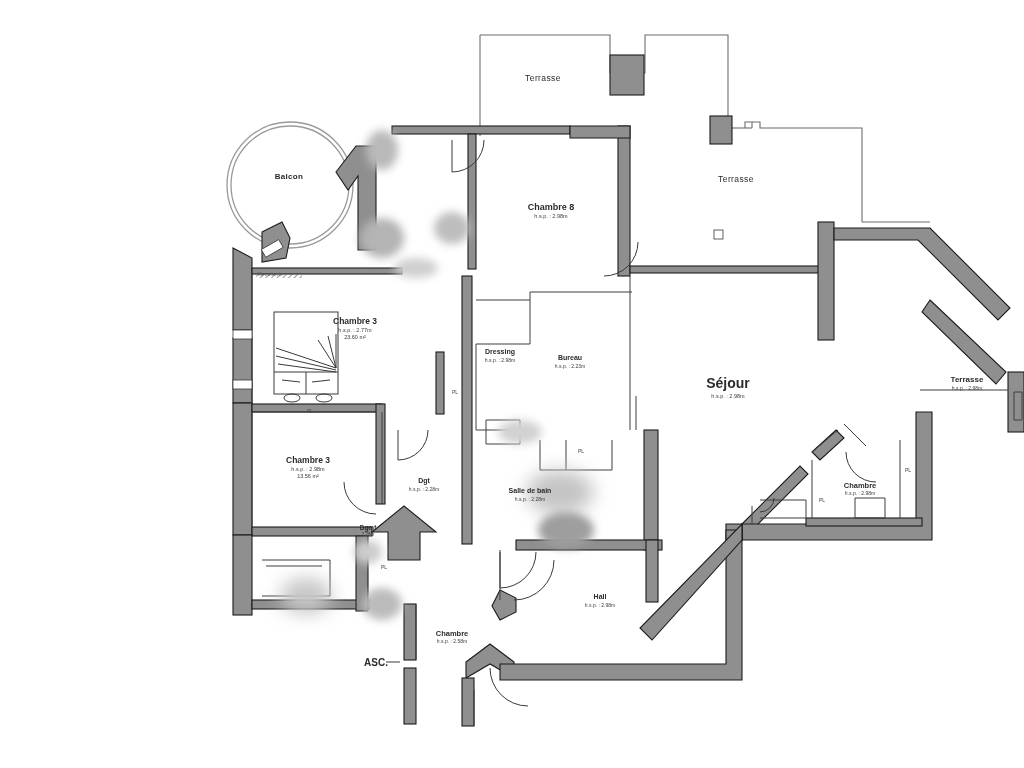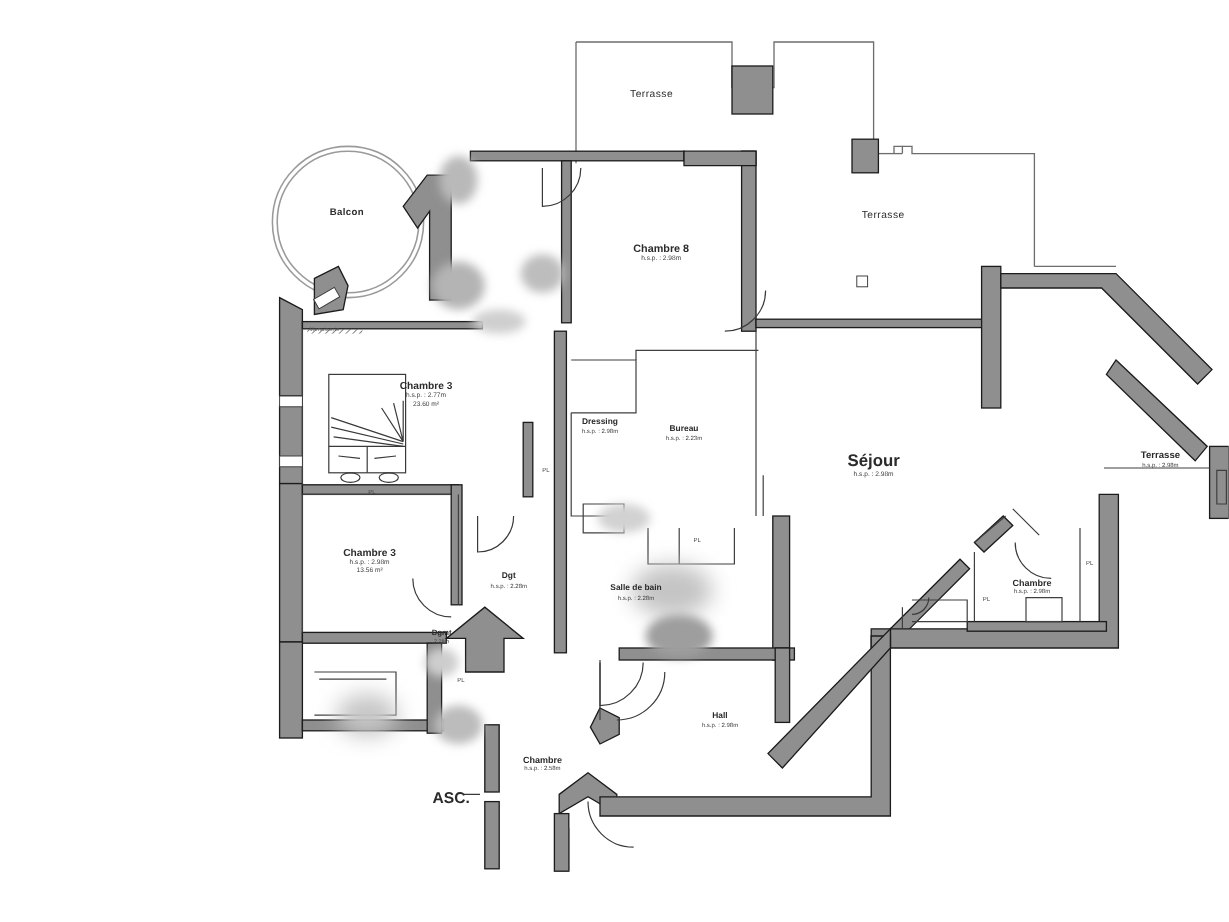--- a/index.html
+++ b/index.html
@@ -67,21 +67,21 @@
   .lbl-dgt .rl-name { font-size: 7px; }
   .lbl-dgt .rl-sub { font-size: 5px; }
   .lbl-sdb .rl-name { font-size: 7px; }
   .lbl-sdb .rl-sub { font-size: 5px; }
   .lbl-hall .rl-name { font-size: 7px; }
   .lbl-hall .rl-sub { font-size: 5px; }
   .lbl-palier .rl-name { font-size: 7.5px; }
   .lbl-palier .rl-sub { font-size: 5px; }
   .lbl-dgt2 .rl-name { font-size: 6.5px; }
   .lbl-dgt2 .rl-sub { font-size: 4.5px; }
-  .lbl-asc .rl-name { font-size: 13px; font-weight: bold; }
+  .lbl-asc .rl-name { font-size: 10px; font-weight: bold; }
   .pl-label {
     position: absolute;
     font-size: 5px;
     color: #444;
     transform: translateX(-50%);
     pointer-events: none;
   }
   .note-text {
     position: absolute;
     font-size: 4.5px;

